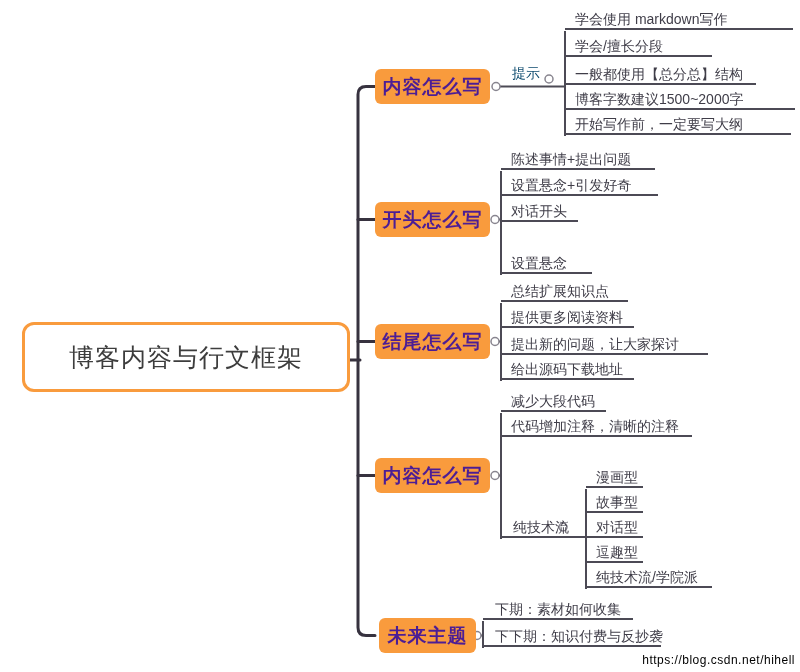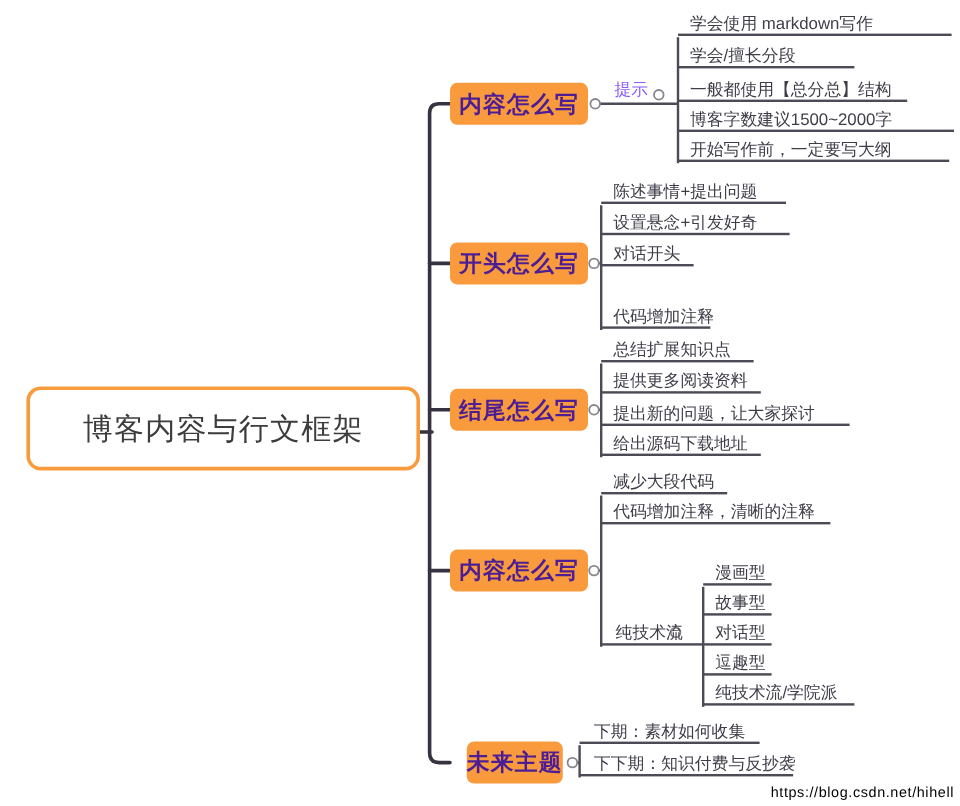--- a/index.html
+++ b/index.html
@@ -21,21 +21,21 @@
     box-sizing:border-box;
   }
   .leaf{
     position:absolute;height:21px;line-height:20px;
     border-bottom:2px solid #4C4A55;
     font-size:14px;font-weight:500;color:#3F3D48;
     padding-left:10px;box-sizing:border-box;white-space:nowrap;overflow:visible;
   }
   .grouplabel{
     position:absolute;height:20px;line-height:20px;
-    font-size:14px;font-weight:500;color:#8b5cf6;white-space:nowrap;
+    font-size:14px;font-weight:500;color:#0c4a6e;white-space:nowrap;font-family:Liberation Serif, serif;
   }
   .watermark{
     position:absolute;right:5px;bottom:5px;
     font-size:12px;color:#000000;letter-spacing:0.5px;
   }
 </style>
 </head>
 <body>
 
 <div class="canvas">
@@ -70,33 +70,33 @@
       <circle cx="563" cy="527" r="4"></circle>
     </g>
   </svg>
 
   <div class="root">博客内容与行文框架</div>
 
   <div class="branch" style="left:375px;top:69px;width:115px">内容怎么写</div>
   <div class="branch" style="left:375px;top:202px;width:115px">开头怎么写</div>
   <div class="branch" style="left:375px;top:324px;width:115px">结尾怎么写</div>
   <div class="branch" style="left:375px;top:458px;width:115px">内容怎么写</div>
-  <div class="branch" style="left:389px;top:618px;width:80px">未来主题</div>
+  <div class="branch" style="left:379px;top:618px;width:97px">未来主题</div>
 
   <div class="grouplabel" style="left:512px;top:64px;">提示</div>
   <div class="leaf" style="left:565px;top:9px;width:228px">学会使用 markdown写作</div>
   <div class="leaf" style="left:565px;top:36px;width:147px">学会/擅长分段</div>
   <div class="leaf" style="left:565px;top:64px;width:191px">一般都使用【总分总】结构</div>
   <div class="leaf" style="left:565px;top:89px;width:230px">博客字数建议1500~2000字</div>
   <div class="leaf" style="left:565px;top:114px;width:226px">开始写作前，一定要写大纲</div>
 
   <div class="leaf" style="left:501px;top:149px;width:154px">陈述事情+提出问题</div>
   <div class="leaf" style="left:501px;top:175px;width:157px">设置悬念+引发好奇</div>
   <div class="leaf" style="left:501px;top:201px;width:77px">对话开头</div>
-  <div class="leaf" style="left:501px;top:253px;width:91px">代码增加注释</div>
+  <div class="leaf" style="left:501px;top:253px;width:91px">设置悬念</div>
 
   <div class="leaf" style="left:501px;top:281px;width:127px">总结扩展知识点</div>
   <div class="leaf" style="left:501px;top:307px;width:133px">提供更多阅读资料</div>
   <div class="leaf" style="left:501px;top:334px;width:207px">提出新的问题，让大家探讨</div>
   <div class="leaf" style="left:501px;top:359px;width:133px">给出源码下载地址</div>
 
   <div class="leaf" style="left:501px;top:391px;width:105px">减少大段代码</div>
   <div class="leaf" style="left:501px;top:416px;width:191px">代码增加注释，清晰的注释</div>
 
   <div class="leaf" style="left:501px;top:517px;width:85px;padding-left:12px">纯技术流</div>

